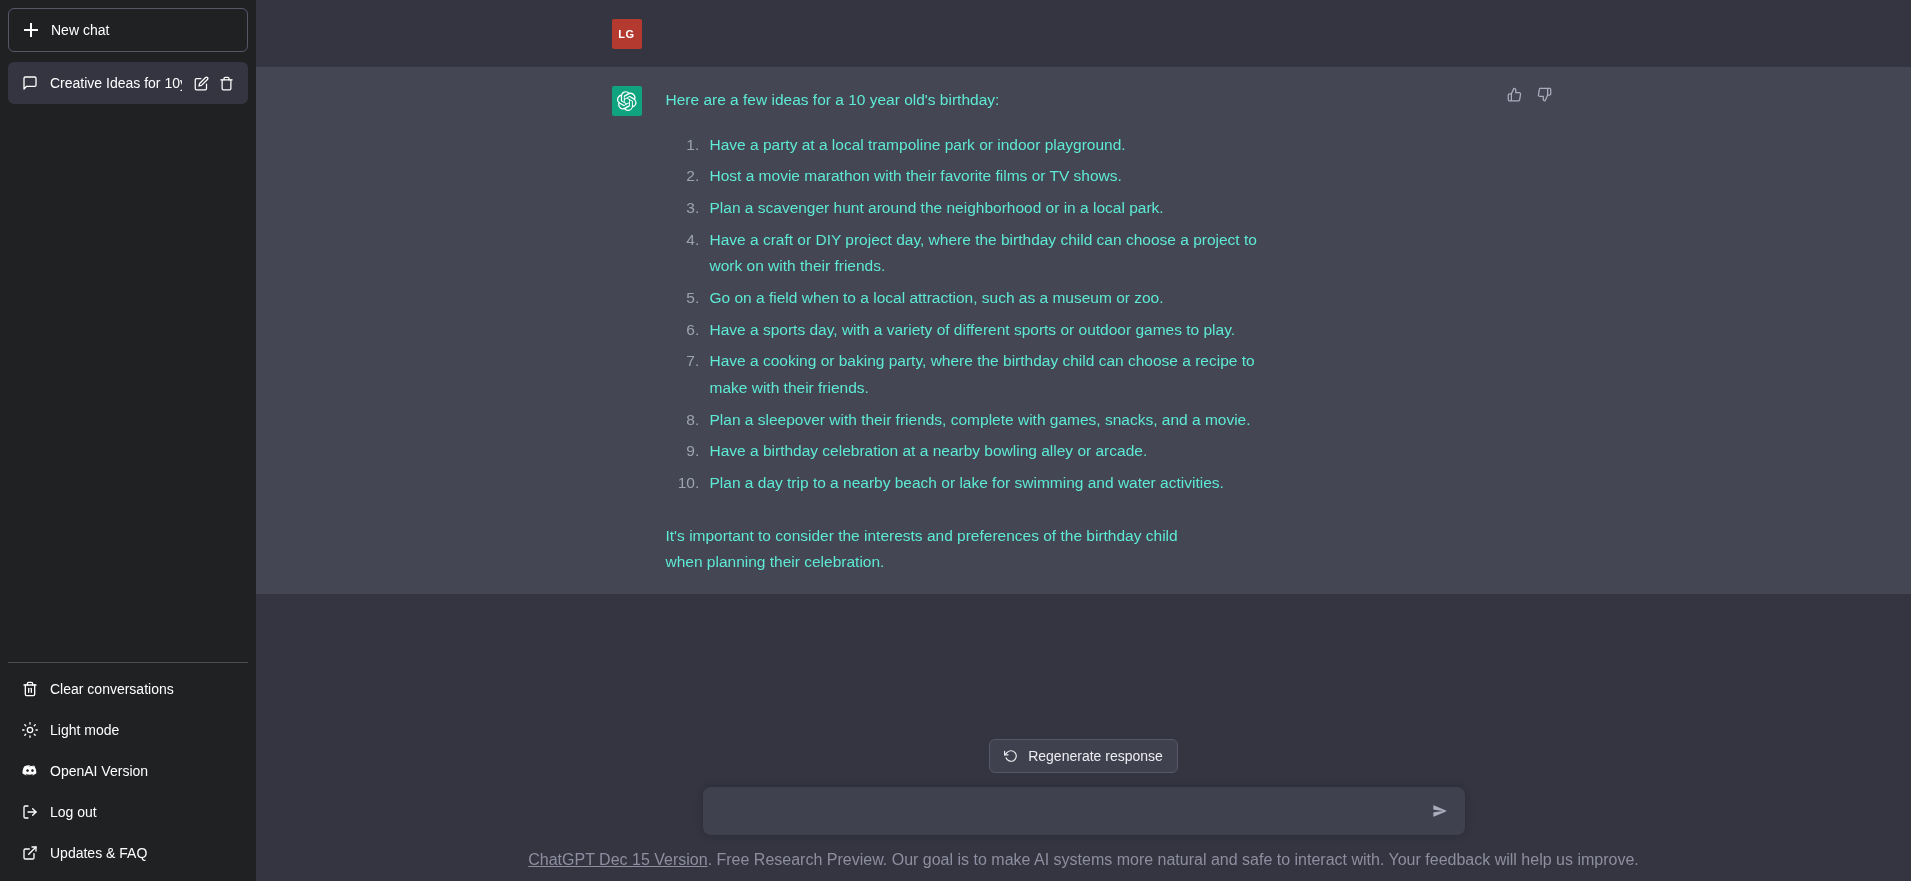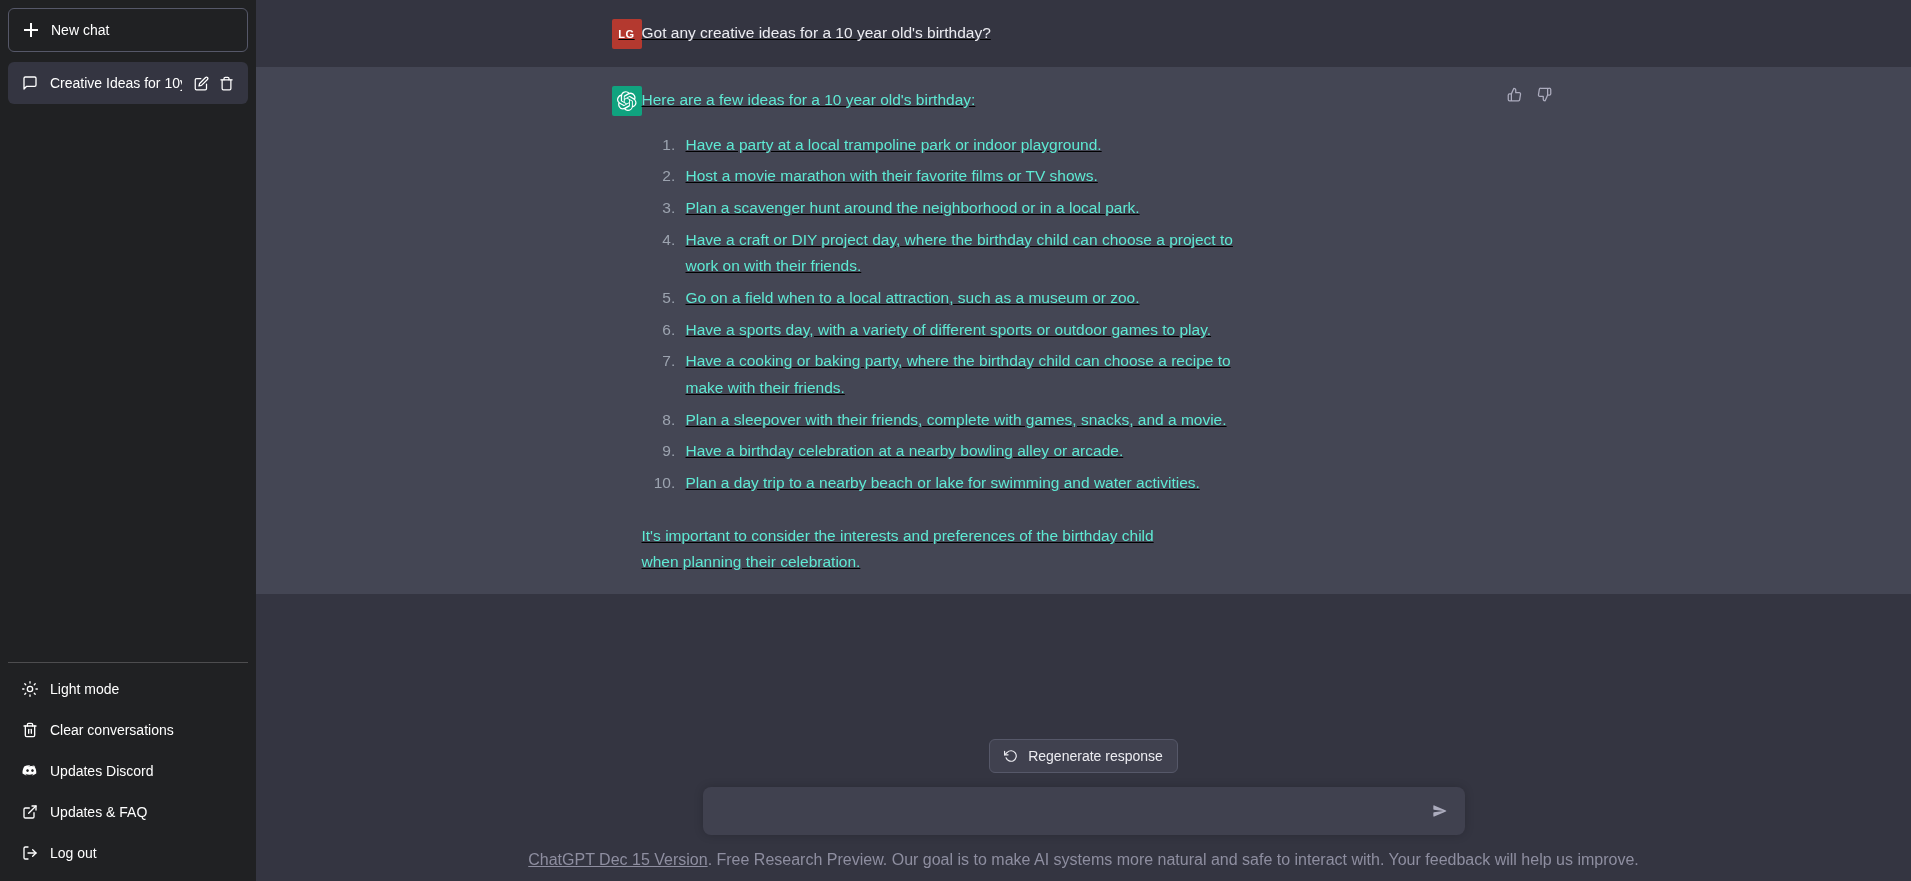--- a/index.html
+++ b/index.html
@@ -145,23 +145,23 @@
     justify-content: center;
     padding: 18px 0;
   }
   .msg-row.user      { background: #343541; }
   .msg-row.assistant { background: #444654; }
 
   .msg-inner {
     width: 100%;
     max-width: 1040px;
     display: flex;
+    gap: 24px;
     padding: 0 48px;
     position: relative;
-    text-decoration: underline;
   }
 
   .avatar {
     width: 30px;
     height: 30px;
     border-radius: 2px;
     flex-shrink: 0;
     display: flex;
     align-items: center;
     justify-content: center;
@@ -322,81 +322,78 @@
         </span>
       </div>
 
 
     </div>
 
     <div class="sidebar-bottom">
 
       <div class="sb-item">
         <svg class="icon-svg" width="16" height="16" viewBox="0 0 24 24" fill="none" stroke="currentColor" stroke-width="2" stroke-linecap="round" stroke-linejoin="round">
+          <polyline points="3 6 5 6 21 6"></polyline>
+          <path d="M19 6v14a2 2 0 0 1-2 2H7a2 2 0 0 1-2-2V6m3 0V4a2 2 0 0 1 2-2h4a2 2 0 0 1 2 2v2"></path>
+          <line x1="10" y1="11" x2="10" y2="17"></line>
+            <line x1="14" y1="11" x2="14" y2="17"></line>
+        </svg>
+        <span>Clear conversations</span>
+      </div>
+
+      <div class="sb-item">
+        <svg class="icon-svg" width="16" height="16" viewBox="0 0 24 24" fill="none" stroke="currentColor" stroke-width="2" stroke-linecap="round" stroke-linejoin="round">
           <circle cx="12" cy="12" r="4"></circle>
           <line x1="12" y1="1" x2="12" y2="3"></line>
             <line x1="12" y1="21" x2="12" y2="23"></line>
           <line x1="4.2" y1="4.2" x2="5.6" y2="5.6"></line>
             <line x1="18.4" y1="18.4" x2="19.8" y2="19.8"></line>
           <line x1="1" y1="12" x2="3" y2="12"></line>
             <line x1="21" y1="12" x2="23" y2="12"></line>
           <line x1="4.2" y1="19.8" x2="5.6" y2="18.4"></line>
             <line x1="18.4" y1="5.6" x2="19.8" y2="4.2"></line>
         </svg>
         <span>Light mode</span>
       </div>
 
       <div class="sb-item">
-        <svg class="icon-svg" width="16" height="16" viewBox="0 0 24 24" fill="none" stroke="currentColor" stroke-width="2" stroke-linecap="round" stroke-linejoin="round">
-          <polyline points="3 6 5 6 21 6"></polyline>
-          <path d="M19 6v14a2 2 0 0 1-2 2H7a2 2 0 0 1-2-2V6m3 0V4a2 2 0 0 1 2-2h4a2 2 0 0 1 2 2v2"></path>
-          <line x1="10" y1="11" x2="10" y2="17"></line>
-            <line x1="14" y1="11" x2="14" y2="17"></line>
-        </svg>
-        <span>Clear conversations</span>
-      </div>
-
-      <div class="sb-item">
         <svg class="icon-svg" width="16" height="16" viewBox="0 0 24 24" fill="currentColor">
           <path d="M20.3 4.9A18 18 0 0 0 15.9 3.6l-.2.4a16 16 0 0 1 3.9 1.8 13 13 0 0 0-11.2 0 16 16 0 0 1 3.9-1.8l-.2-.4A18 18 0 0 0 3.7 4.9C1.2 8.6.5 12.2.8 15.8a18 18 0 0 0 5.5 2.8l.7-1a12 12 0 0 1-1.9-.9l.5-.4a13 13 0 0 0 11 0l.5.4c-.6.4-1.2.7-1.9.9l.7 1a18 18 0 0 0 5.5-2.8c.4-4.2-.7-7.8-3.1-10.9zM8.3 13.6c-1 0-2-1-2-2.2s.9-2.2 2-2.2 2 1 2 2.2-.9 2.2-2 2.2zm7.4 0c-1 0-2-1-2-2.2s.9-2.2 2-2.2 2 1 2 2.2-.9 2.2-2 2.2z"></path>
         </svg>
-        <span>Updates Discord</span>
+        <span>OpenAI Version</span>
+      </div>
+
+      <div class="sb-item">
+        <svg class="icon-svg" width="16" height="16" viewBox="0 0 24 24" fill="none" stroke="currentColor" stroke-width="2" stroke-linecap="round" stroke-linejoin="round">
+          <path d="M9 21H5a2 2 0 0 1-2-2V5a2 2 0 0 1 2-2h4"></path>
+          <polyline points="16 17 21 12 16 7"></polyline>
+            <line x1="21" y1="12" x2="9" y2="12"></line>
+        </svg>
+        <span>Log out</span>
       </div>
 
       <div class="sb-item">
         <svg class="icon-svg" width="16" height="16" viewBox="0 0 24 24" fill="none" stroke="currentColor" stroke-width="2" stroke-linecap="round" stroke-linejoin="round">
           <path d="M18 13v6a2 2 0 0 1-2 2H5a2 2 0 0 1-2-2V8a2 2 0 0 1 2-2h6"></path>
           <polyline points="15 3 21 3 21 9"></polyline>
             <line x1="10" y1="14" x2="21" y2="3"></line>
         </svg>
         <span>Updates &amp; FAQ</span>
       </div>
 
-      <div class="sb-item">
-        <svg class="icon-svg" width="16" height="16" viewBox="0 0 24 24" fill="none" stroke="currentColor" stroke-width="2" stroke-linecap="round" stroke-linejoin="round">
-          <path d="M9 21H5a2 2 0 0 1-2-2V5a2 2 0 0 1 2-2h4"></path>
-          <polyline points="16 17 21 12 16 7"></polyline>
-            <line x1="21" y1="12" x2="9" y2="12"></line>
-        </svg>
-        <span>Log out</span>
-      </div>
-
     </div>
   </aside>
 
   <main class="main">
 
     <div class="thread">
 
       <div class="msg-row user">
         <div class="msg-inner">
           <div class="avatar user">LG</div>
-          <div class="msg-body">
-            <p>Got any creative ideas for a 10 year old's birthday?</p>
-          </div>
         </div>
       </div>
 
       <div class="msg-row assistant">
         <div class="msg-inner">
           <div class="avatar assistant">
             <svg width="20" height="20" viewBox="0 0 41 41" fill="#ffffff">
               <path d="M37.53 16.81a10.1 10.1 0 0 0-.87-8.3 10.22 10.22 0 0 0-11-4.9A10.1 10.1 0 0 0 18.04.35a10.22 10.22 0 0 0-9.75 7.08 10.1 10.1 0 0 0-6.75 4.9 10.22 10.22 0 0 0 1.26 11.98 10.1 10.1 0 0 0 .87 8.3 10.22 10.22 0 0 0 11 4.9 10.1 10.1 0 0 0 7.62 3.4 10.22 10.22 0 0 0 9.75-7.09 10.1 10.1 0 0 0 6.75-4.9 10.22 10.22 0 0 0-1.26-11.1zM22.3 38.23a7.6 7.6 0 0 1-4.87-1.76l.24-.14 8.1-4.68a1.32 1.32 0 0 0 .66-1.15V19.07l3.42 1.98a.12.12 0 0 1 .7.1v9.46a7.63 7.63 0 0 1-7.62 7.62zM5.91 31.23a7.6 7.6 0 0 1-.91-5.1l.24.15 8.1 4.68a1.32 1.32 0 0 0 1.33 0l9.9-5.71v3.95a.13.13 0 0 1-.5.1l-8.19 4.73a7.63 7.63 0 0 1-10.42-2.8zM3.78 13.6a7.6 7.6 0 0 1 3.98-3.35v9.63a1.32 1.32 0 0 0 .66 1.14l9.85 5.69-3.42 1.98a.12.12 0 0 1-.12 0L6.55 24a7.63 7.63 0 0 1-2.77-10.4zm28.1 6.54l-9.9-5.73 3.42-1.97a.12.12 0 0 1 .12 0l8.19 4.73a7.62 7.62 0 0 1-1.18 13.75v-9.64a1.32 1.32 0 0 0-.65-1.14zm3.41-5.12l-.24-.14-8.09-4.72a1.32 1.32 0 0 0-1.33 0l-9.9 5.71v-3.95a.12.12 0 0 1 .05-.1l8.19-4.73a7.62 7.62 0 0 1 11.32 7.89zM13.95 21.95l-3.42-1.97a.12.12 0 0 1-.07-.1v-9.45a7.62 7.62 0 0 1 12.5-5.85l-.24.14-8.1 4.68a1.32 1.32 0 0 0-.66 1.15zm1.86-4l4.41-2.55 4.42 2.54v5.1l-4.4 2.54-4.43-2.55z"></path>
             </svg>
           </div>

